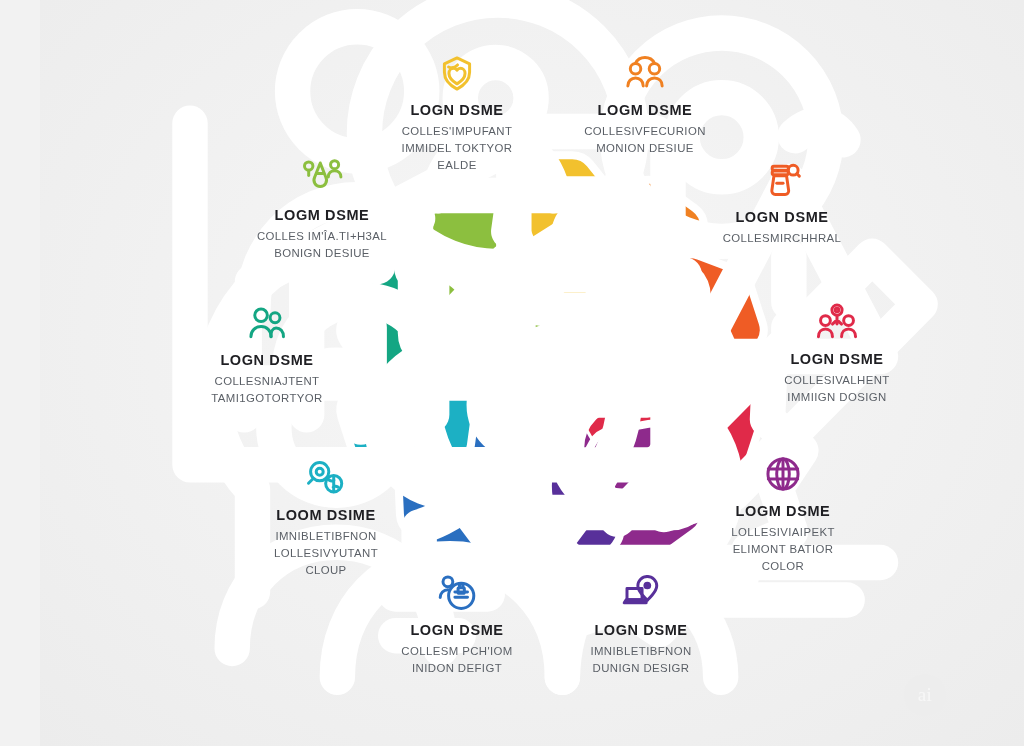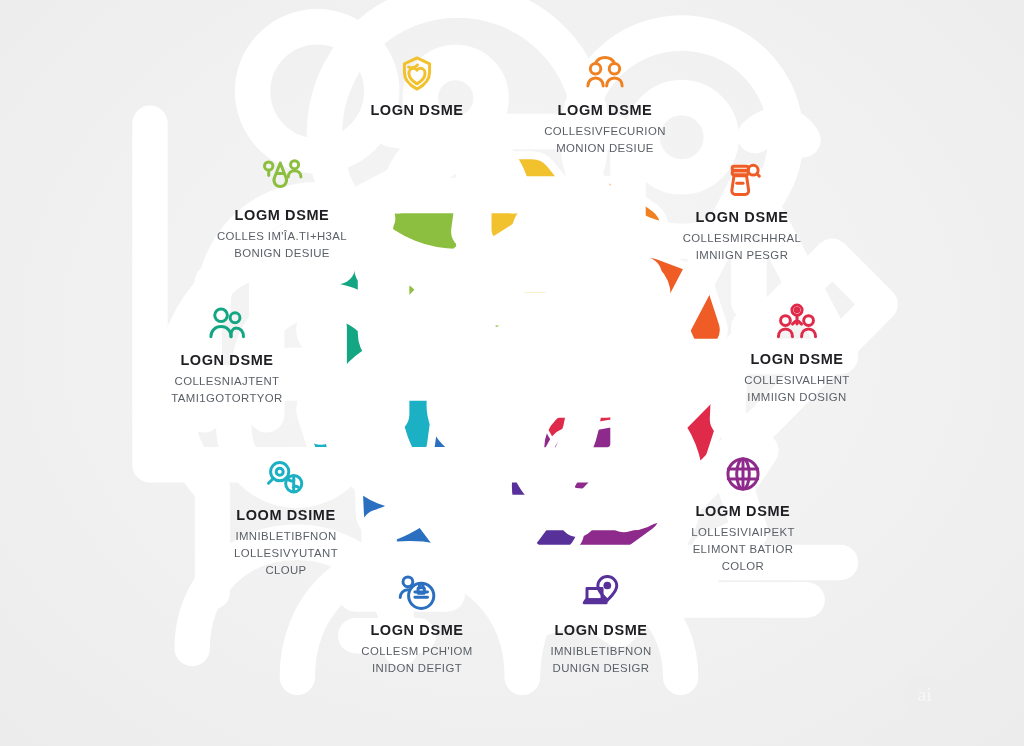--- a/index.html
+++ b/index.html
@@ -6,20 +6,21 @@
   body{
     width:1024px;height:746px;
     background:#f2f2f2;
     font-family:"Liberation Sans", sans-serif;
     overflow:hidden;
     position:relative;
   }
   #stage{
     position:absolute;inset:0;
     background:radial-gradient(ellipse at 50% 45%, #f7f7f7 0%, #f1f1f1 55%, #ececec 100%);
+    margin-left:40px;
   }
   
   #wheel{
     position:absolute;
     left:512px;top:370px;
     width:0;height:0;
   }
   #wheel svg{
     position:absolute;
     left:-250px;top:-250px;
@@ -269,20 +270,25 @@
         <div class="lic" style="color: rgb(242, 193, 46);">
           <svg viewBox="0 0 24 24" width="42" height="42" aria-hidden="true">
             <g fill="none" stroke="currentColor" stroke-width="1.7" stroke-linecap="round" stroke-linejoin="round">
               <path d="M12 21.2c-4.6-2.4-7.2-5.6-7.2-9.6V6.8L12 3.4l7.2 3.4v4.8c0 4-2.6 7.2-7.2 9.6z"></path>
               <path d="M12 18.2c-3-1.8-4.6-3.8-4.6-6.1 0-1.6 1.2-2.8 2.6-2.8.9 0 1.6.4 2 1.1.4-.7 1.1-1.1 2-1.1 1.4 0 2.6 1.2 2.6 2.8 0 2.3-1.6 4.3-4.6 6.1z"></path>
               <path d="M7.2 8.6c1.7.9 3.4.5 5.1-1.2"></path>
             </g>
           </svg>
         </div>
         <div class="ltitle">LOGN DSME</div>
+        <div class="ldesc">
+          <span>COLLES'IMPUFANT</span>
+          <span>IMMIDEL TOKTYOR</span>
+          <span>EALDE</span>
+        </div>
       </div>
       <div class="label" style="left: 500px; top: 48px;">
         <div class="lic" style="color: rgb(240, 129, 34);">
           <svg viewBox="0 0 24 24" width="42" height="42" aria-hidden="true">
             <g fill="none" stroke="currentColor" stroke-width="1.7" stroke-linecap="round" stroke-linejoin="round">
               <circle cx="6.6" cy="9.6" r="3"></circle>
               <circle cx="17.4" cy="9.6" r="3"></circle>
               <path d="M2.2 19.4c0-2.8 2-4.6 4.4-4.6s4.4 1.8 4.4 4.6"></path>
               <path d="M12.9 19.4c0-2.8 2-4.6 4.5-4.6s4.4 1.8 4.4 4.6"></path>
               <path d="M6.6 6.4c1-2 3-3.2 5.4-3.2s4.4 1.2 5.4 3.2"></path>
@@ -304,21 +310,20 @@
               <rect x="6.4" y="6.8" width="9.2" height="2.2" rx="1"></rect>
               <path d="M9 13.8h3.6"></path>
               <circle cx="18.4" cy="6.4" r="2.8"></circle>
               <path d="M20.5 8.4l1.4 1.4"></path>
             </g>
           </svg>
         </div>
         <div class="ltitle">LOGN DSME</div>
         <div class="ldesc">
           <span>COLLESMIRCHHRAL</span>
-          <span>IMNIIGN PESGR</span>
         </div>
       </div>
       <div class="label" style="left: 692px; top: 297px;">
         <div class="lic" style="color: rgb(224, 42, 73);">
           <svg viewBox="0 0 24 24" width="42" height="42" aria-hidden="true">
             <g fill="none" stroke="currentColor" stroke-width="1.7" stroke-linecap="round" stroke-linejoin="round">
               <circle cx="12" cy="5.2" r="2.9"></circle>
               <circle cx="12" cy="5.2" r="1"></circle>
               <circle cx="5.4" cy="11.2" r="2.8"></circle>
               <circle cx="18.6" cy="11.2" r="2.8"></circle>

